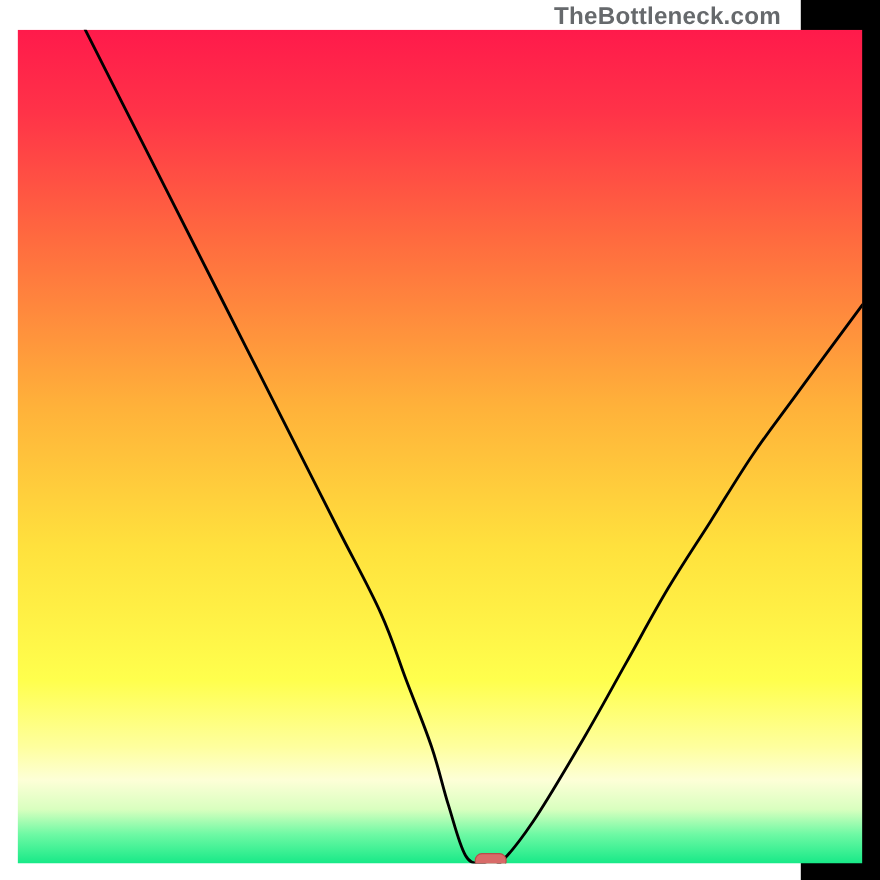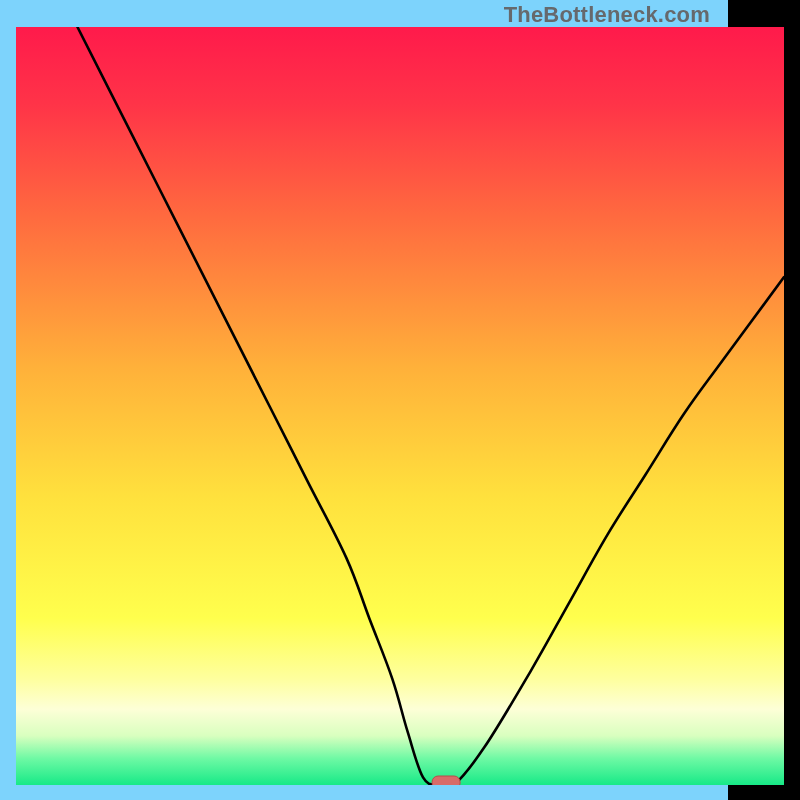--- a/index.html
+++ b/index.html
@@ -7,21 +7,21 @@
     padding: 0;
     width: 800px;
     height: 800px;
     background: #000;
     overflow: hidden;
   }
   .frame {
     position: relative;
     width: 728px;
     height: 800px;
-    background: #7dd3fc;
+    background: #ffffff;
   }
   .watermark {
     position: absolute;
     top: 2px;
     right: 18px;
     font-family: Arial, Helvetica, sans-serif;
     font-size: 22px;
     font-weight: 600;
     color: #66696c;
     letter-spacing: 0.2px;

